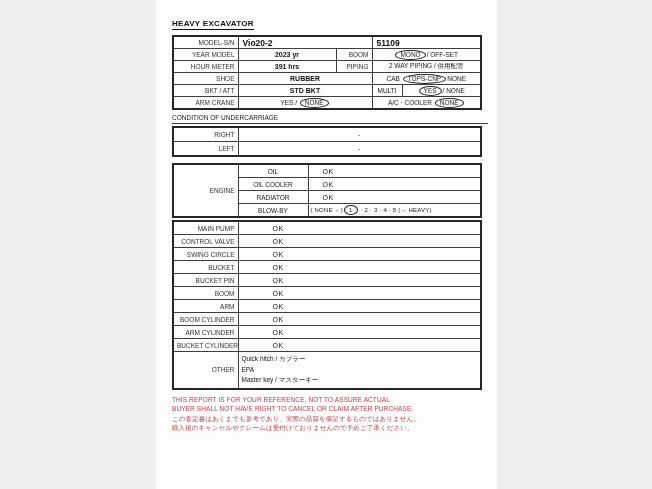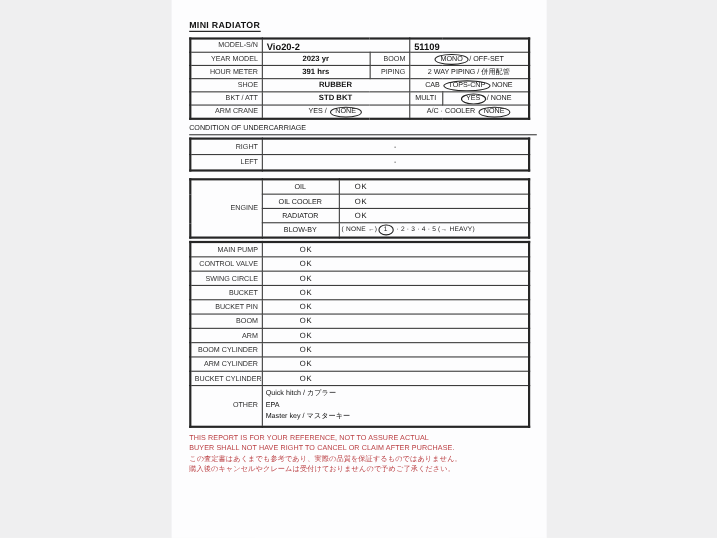--- a/index.html
+++ b/index.html
@@ -72,21 +72,21 @@
 
   .disclaimer { margin-top:5px; width:300px; }
   .disclaimer div { font-size:6.5px; line-height:9.5px; letter-spacing:.1px; }
 </style>
 </head>
 <body>
 
 <div class="page">
   <div class="content">
 
-    <div class="doc-title">MINI RADIATOR</div>
+    <div class="doc-title">HEAVY EXCAVATOR</div>
 
     
     <table class="outer2">
       <colgroup>
         <col style="width:65px">
           <col style="width:98px">
           <col style="width:36px">
           <col style="width:30px">
           <col style="width:79px">
       </colgroup>

